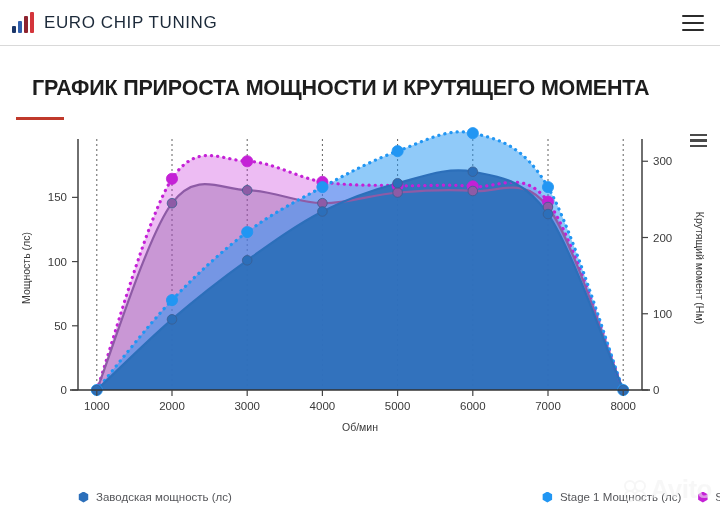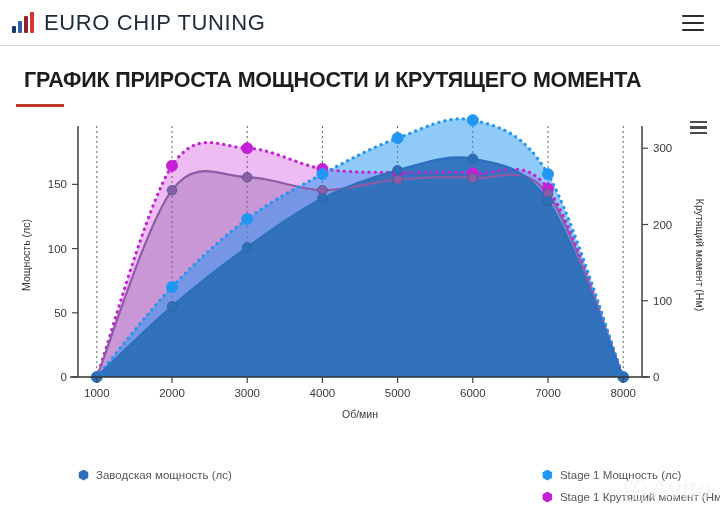--- a/index.html
+++ b/index.html
@@ -18,53 +18,53 @@
     border-bottom:1px solid #d9d9d9;
   }
   .brand{display:flex;align-items:center;gap:10px;}
   .logo-mark{display:flex;align-items:flex-end;gap:2px;height:20px;}
   .logo-mark i{display:block;width:4px;border-radius:1px;}
   .logo-mark i.b1{height:7px;background:#1b3668;}
   .logo-mark i.b2{height:12px;background:#2f5fae;}
   .logo-mark i.b3{height:17px;background:#8e2430;}
   .logo-mark i.b4{height:21px;background:#d4353b;}
   .brand-name{
-    font-size:22px;letter-spacing:.6px;color:#1c2a3a;font-weight:400;
+    font-size:17px;letter-spacing:.6px;color:#1c2a3a;font-weight:400;
     white-space:nowrap;
   }
   .burger{
     position:absolute;right:16px;top:50%;transform:translateY(-50%);
     width:22px;height:16px;display:flex;flex-direction:column;
     justify-content:space-between;cursor:pointer;
   }
   .burger span{display:block;height:2px;background:#2b2b2b;border-radius:1px;}
 
   
   .title-wrap{padding:14px 16px 0 16px;}
   .page-title{
     font-size:21.5px;font-weight:700;letter-spacing:-.2px;color:#1d1d1d;
-    margin:8px;white-space:nowrap;
+    margin:16px;white-space:nowrap;
   }
   .title-rule{width:48px;height:3px;background:#c0392b;margin-top:11px;}
 
   
   .chart-area{position:relative;width:720px;height:350px;margin-top:6px;}
   .chart-svg{position:absolute;left:0;top:0;}
   .chart-menu{
     position:absolute;right:13px;top:8px;width:17px;height:13px;
     display:flex;flex-direction:column;justify-content:space-between;cursor:pointer;
   }
   .chart-menu span{display:block;height:2.2px;background:#4a4a4a;}
 
   
   .legend{
     position:absolute;left:0;right:0;bottom:14px;
     display:flex;padding:0 0 0 78px;box-sizing:border-box;
   }
-  .legend-col{display:flex;flex-direction:column;gap:10px;}
+  .legend-col{display:flex;gap:16px;}
   .legend-col.col2{margin-left:310px;}
   .legend-item{display:flex;align-items:center;gap:7px;cursor:pointer;}
   .legend-marker{
     width:11px;height:11px;flex:0 0 11px;
     clip-path:polygon(50% 0,93% 25%,93% 75%,50% 100%,7% 75%,7% 25%);
   }
   .legend-label{font-size:11.5px;color:#55565a;white-space:nowrap;}
 
   .watermark{
     position:absolute;right:8px;bottom:12px;

